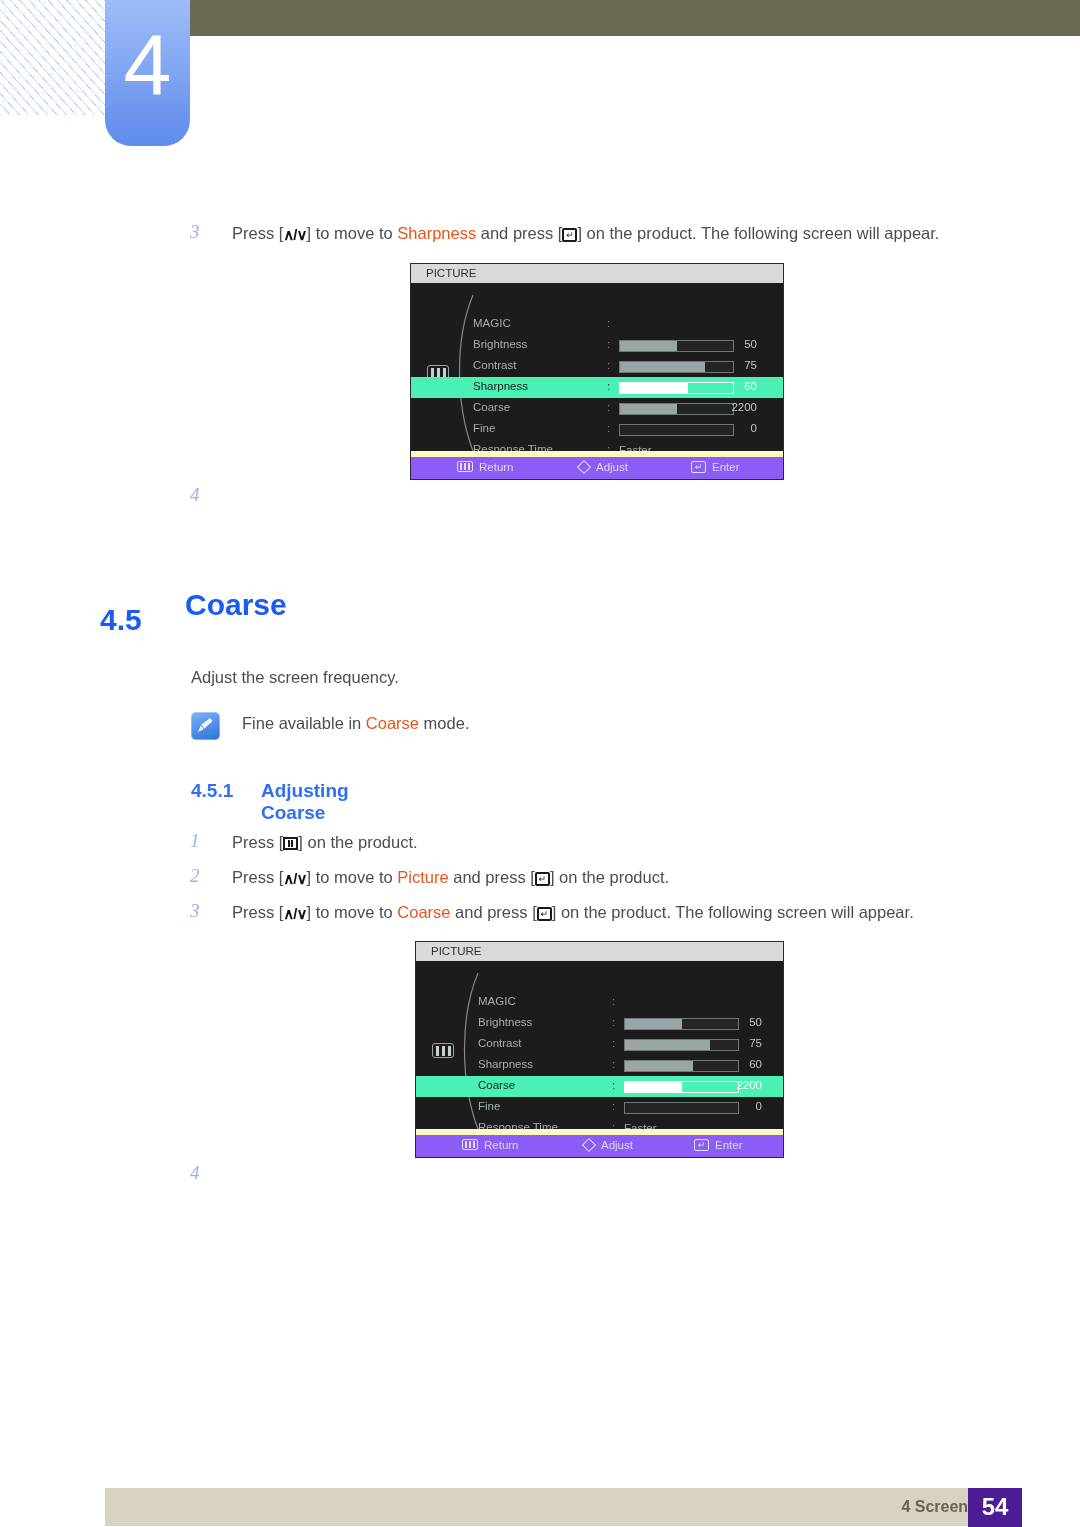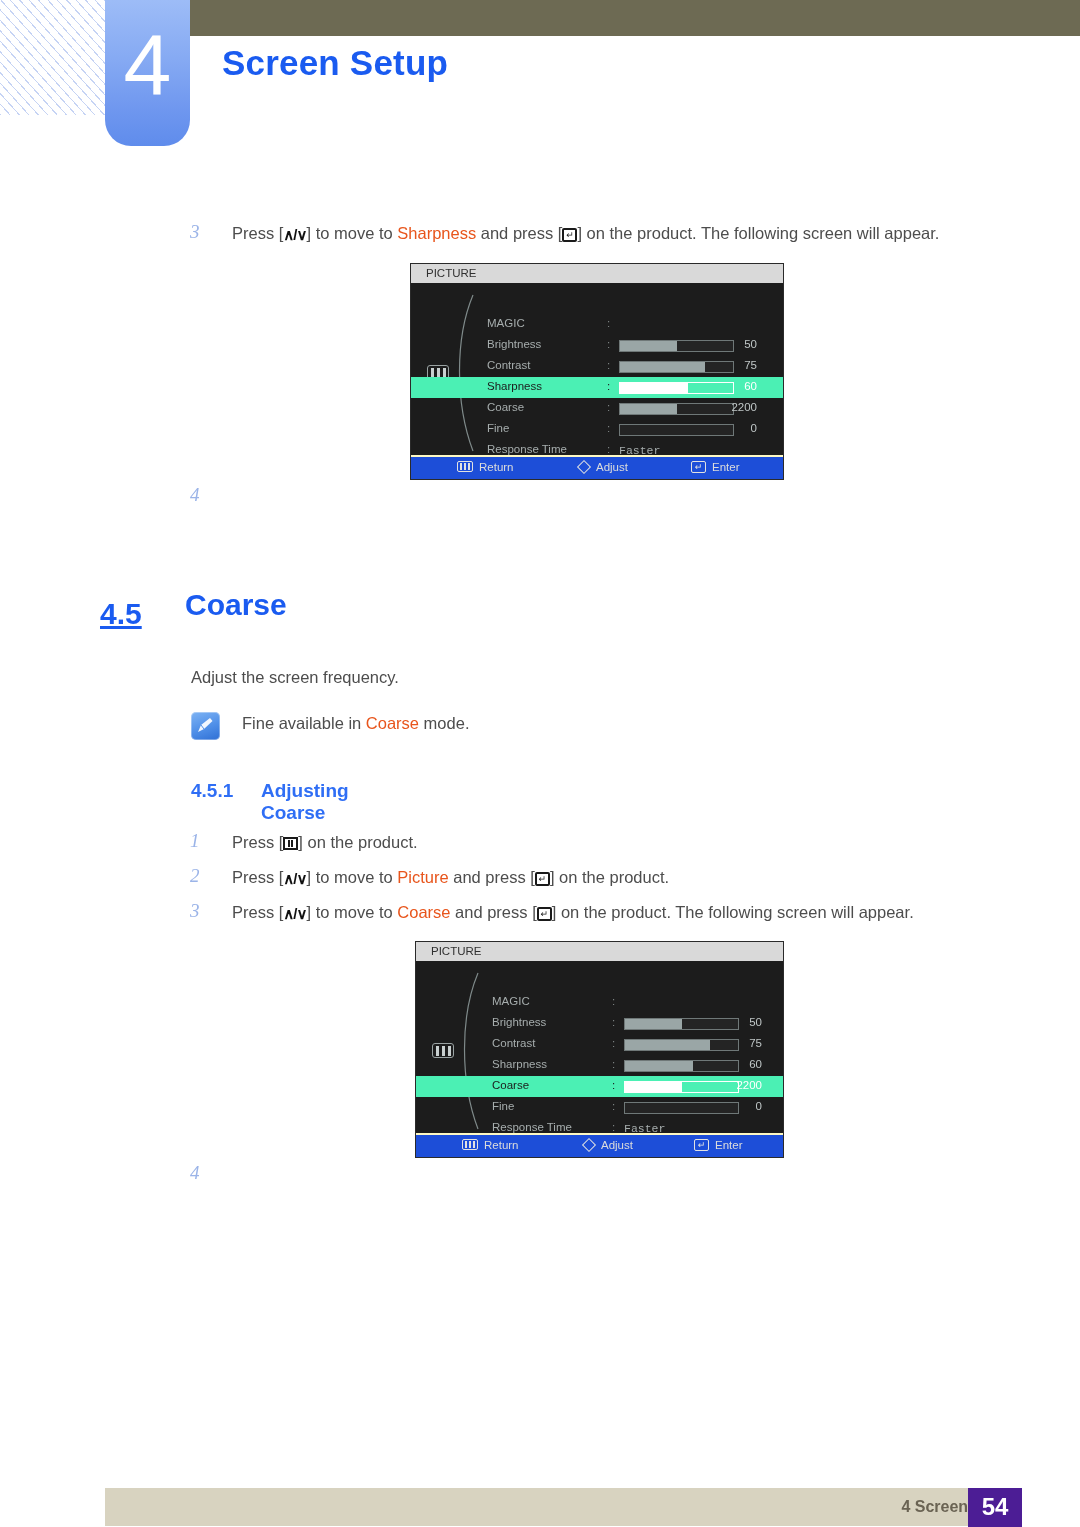--- a/index.html
+++ b/index.html
@@ -66,21 +66,21 @@
   }
   .keybox::before{left:3px;} .keybox::after{right:3px;}
   .keyenter{
     display:inline-block;width:15px;height:14px;border:2px solid #1a1a1a;
     border-radius:2px;vertical-align:-3px;position:relative;box-sizing:border-box;
     font-size:9px;line-height:11px;text-align:center;color:#1a1a1a;overflow:hidden;
   }
 
   
   .h2{position:absolute;color:#1a5bf0;font-size:30px;font-weight:bold;}
-  .h2 .no{position:absolute;left:0;top:9px;text-decoration:underline;}
+  .h2 .no{position:absolute;left:0;top:15px;}
   .h2 .tx{position:absolute;left:85px;top:0;}
   .h3{position:absolute;color:#2f6ef5;font-size:19px;font-weight:bold;}
   .h3 .no{position:absolute;left:0;top:0;}
   .h3 .tx{position:absolute;left:70px;top:0;}
 
   
   .noteicon{
     position:absolute;width:29px;height:28px;border-radius:5px;
     background:linear-gradient(160deg,#7fb4f4 0%,#4f8fe8 55%,#2f6fd4 100%);
     box-shadow:inset 0 0 0 1px rgba(255,255,255,.35);
@@ -100,43 +100,43 @@
   .osd-icon{
     position:absolute;left:16px;width:22px;height:15px;border:1.5px solid #9aa3a3;
     border-radius:3px;box-sizing:border-box;background:#1c1c1c;
   }
   .osd-icon i{position:absolute;top:1.5px;bottom:1.5px;width:3px;background:#c9d0d0;}
   .osd-icon i:nth-child(1){left:2.5px;}
   .osd-icon i:nth-child(2){left:8.5px;}
   .osd-icon i:nth-child(3){left:14.5px;}
 
   .row{position:absolute;left:0;right:0;height:21px;}
-  .row .lbl{position:absolute;left:76px;top:3px;color:#a6adad;text-align:right;}
+  .row .lbl{position:absolute;left:62px;top:3px;color:#a6adad;text-align:right;}
   .row .colon{position:absolute;left:196px;top:3px;color:#7e8585;}
   .row .val{position:absolute;left:300px;top:3px;width:46px;text-align:right;color:#bfc6c6;}
-  .row .txtval{position:absolute;left:208px;top:4px;color:#a6adad;font-family:Liberation Mono, monospace;}
+  .row .txtval{position:absolute;left:208px;top:4px;color:#a6adad;}
   .bar{
     position:absolute;left:208px;top:5px;width:115px;height:12px;
     border:1px solid #6f7878;box-sizing:border-box;background:#242424;
   }
   .bar .fill{position:absolute;left:0;top:0;bottom:0;background:#9aa6a6;}
 
   .row.sel{background:#4bf0b4;}
   .row.sel .lbl{color:#1c1c1c;}
   .row.sel .colon{color:#1c1c1c;}
   .row.sel .val{color:#ffffff;}
   .row.sel .bar{border-color:#ffffff;background:#4bf0b4;}
   .row.sel .bar .fill{background:#ffffff;}
 
   .osd-down{
     position:absolute;left:0;right:0;text-align:center;color:#7d8a8a;font-size:12px;
   }
   .osd-bottom{
-    position:absolute;left:0;right:0;bottom:0;height:22px;background:#1d4ed8;
-    border-top:2px solid #fef9c3;
+    position:absolute;left:0;right:0;bottom:0;height:22px;background:#8b5cf6;
+    border-top:6px solid #fef9c3;
   }
   .osd-bottom .bi{position:absolute;top:4px;color:#dcdcdc;font-size:11.5px;}
   .bicon{
     display:inline-block;width:16px;height:11px;border:1.5px solid #e2e2e2;
     border-radius:2px;box-sizing:border-box;position:relative;vertical-align:-1px;margin-right:6px;
   }
   .bicon i{position:absolute;top:1px;bottom:1px;width:2px;background:#e2e2e2;}
   .bicon i:nth-child(1){left:1.5px;} .bicon i:nth-child(2){left:5.5px;} .bicon i:nth-child(3){left:9.5px;}
   .diamond{
     display:inline-block;width:10px;height:10px;border:1.5px solid #e2e2e2;
@@ -160,21 +160,20 @@
     color:#ffffff;font-size:24px;font-weight:bold;text-align:center;line-height:38px;
   }
 </style>
 </head>
 <body>
 
 <div class="header">
   <div class="hatch"></div>
   <div class="olive-bar"></div>
   <div class="chapnum">4</div>
-  <div class="chaptitle">Screen Setup</div>
 </div>
 
 <div class="step" style="left:190px;top:222px;">
   <span class="num">3</span>
   <span class="body"><span>Press [</span><span class="key">∧/∨</span><span>] to move to </span><span class="hl">Sharpness</span><span> and press [</span><span class="keyenter">↵</span><span>] on the product. The following screen will appear.</span></span>
 </div>
 
 <div class="osd" style="left:411px;top:264px;width:372px;height:215px;">
   <div class="osd-title">PICTURE</div>
   <div class="osd-body">

